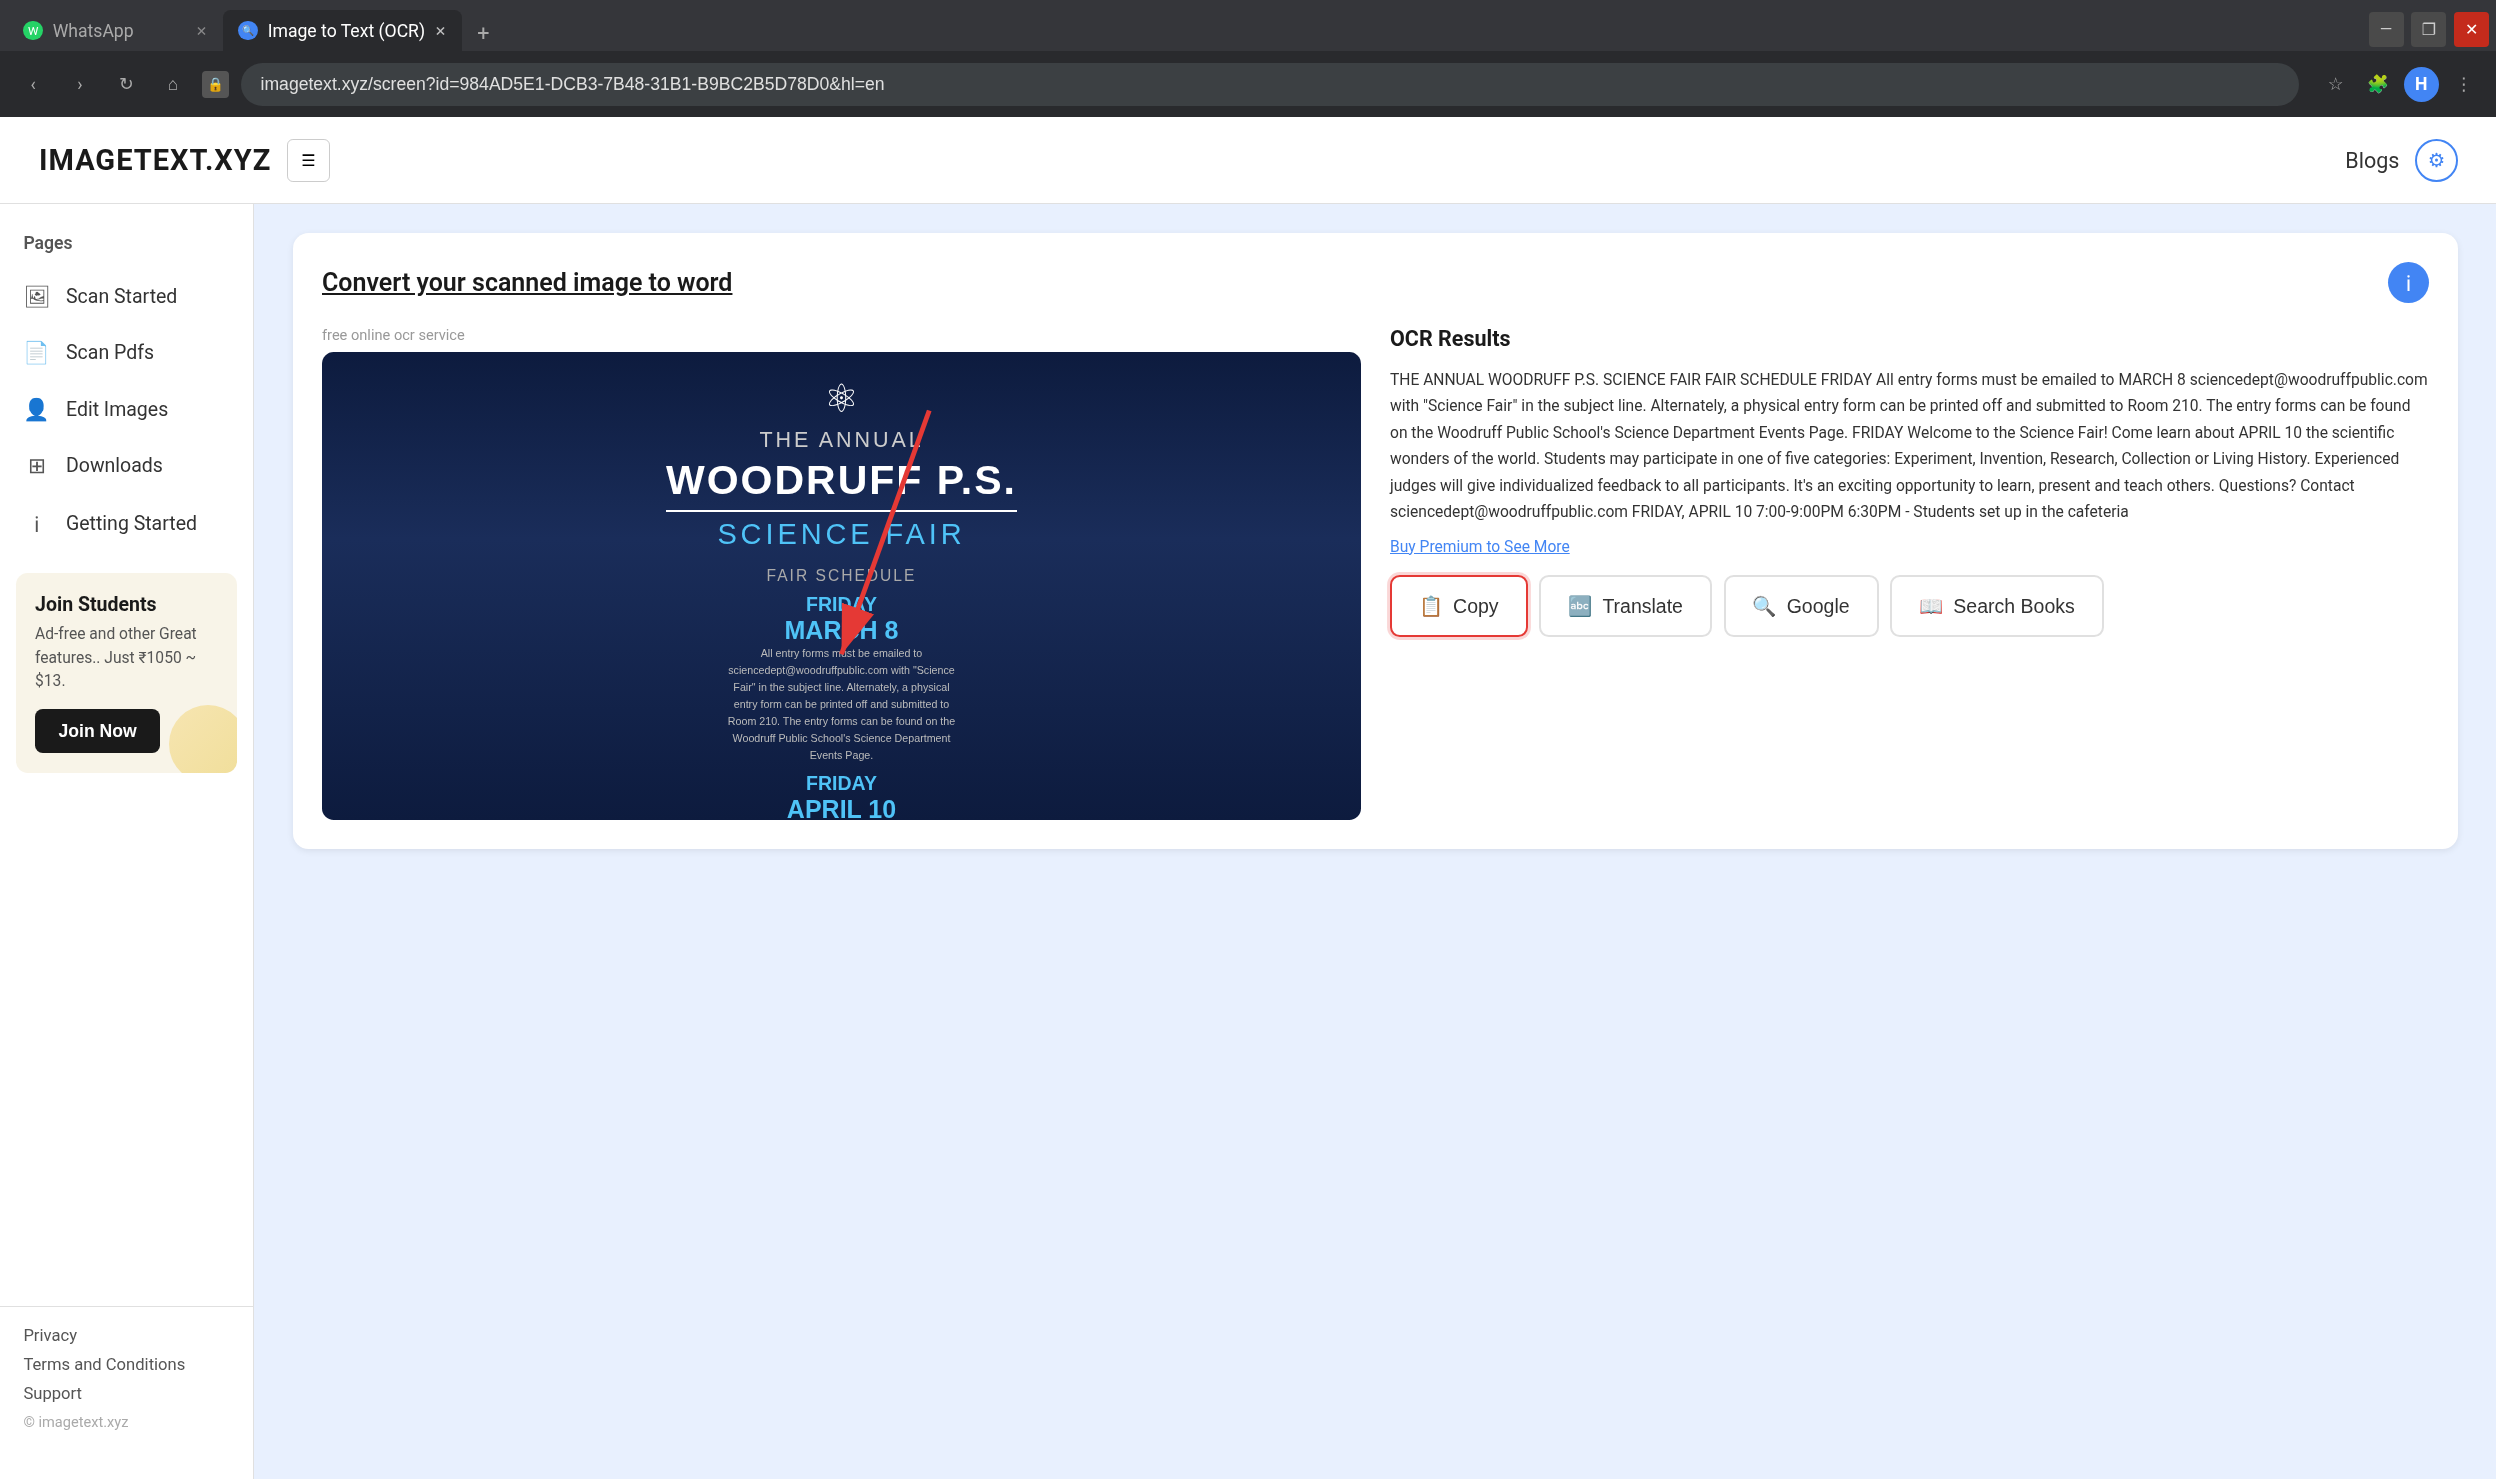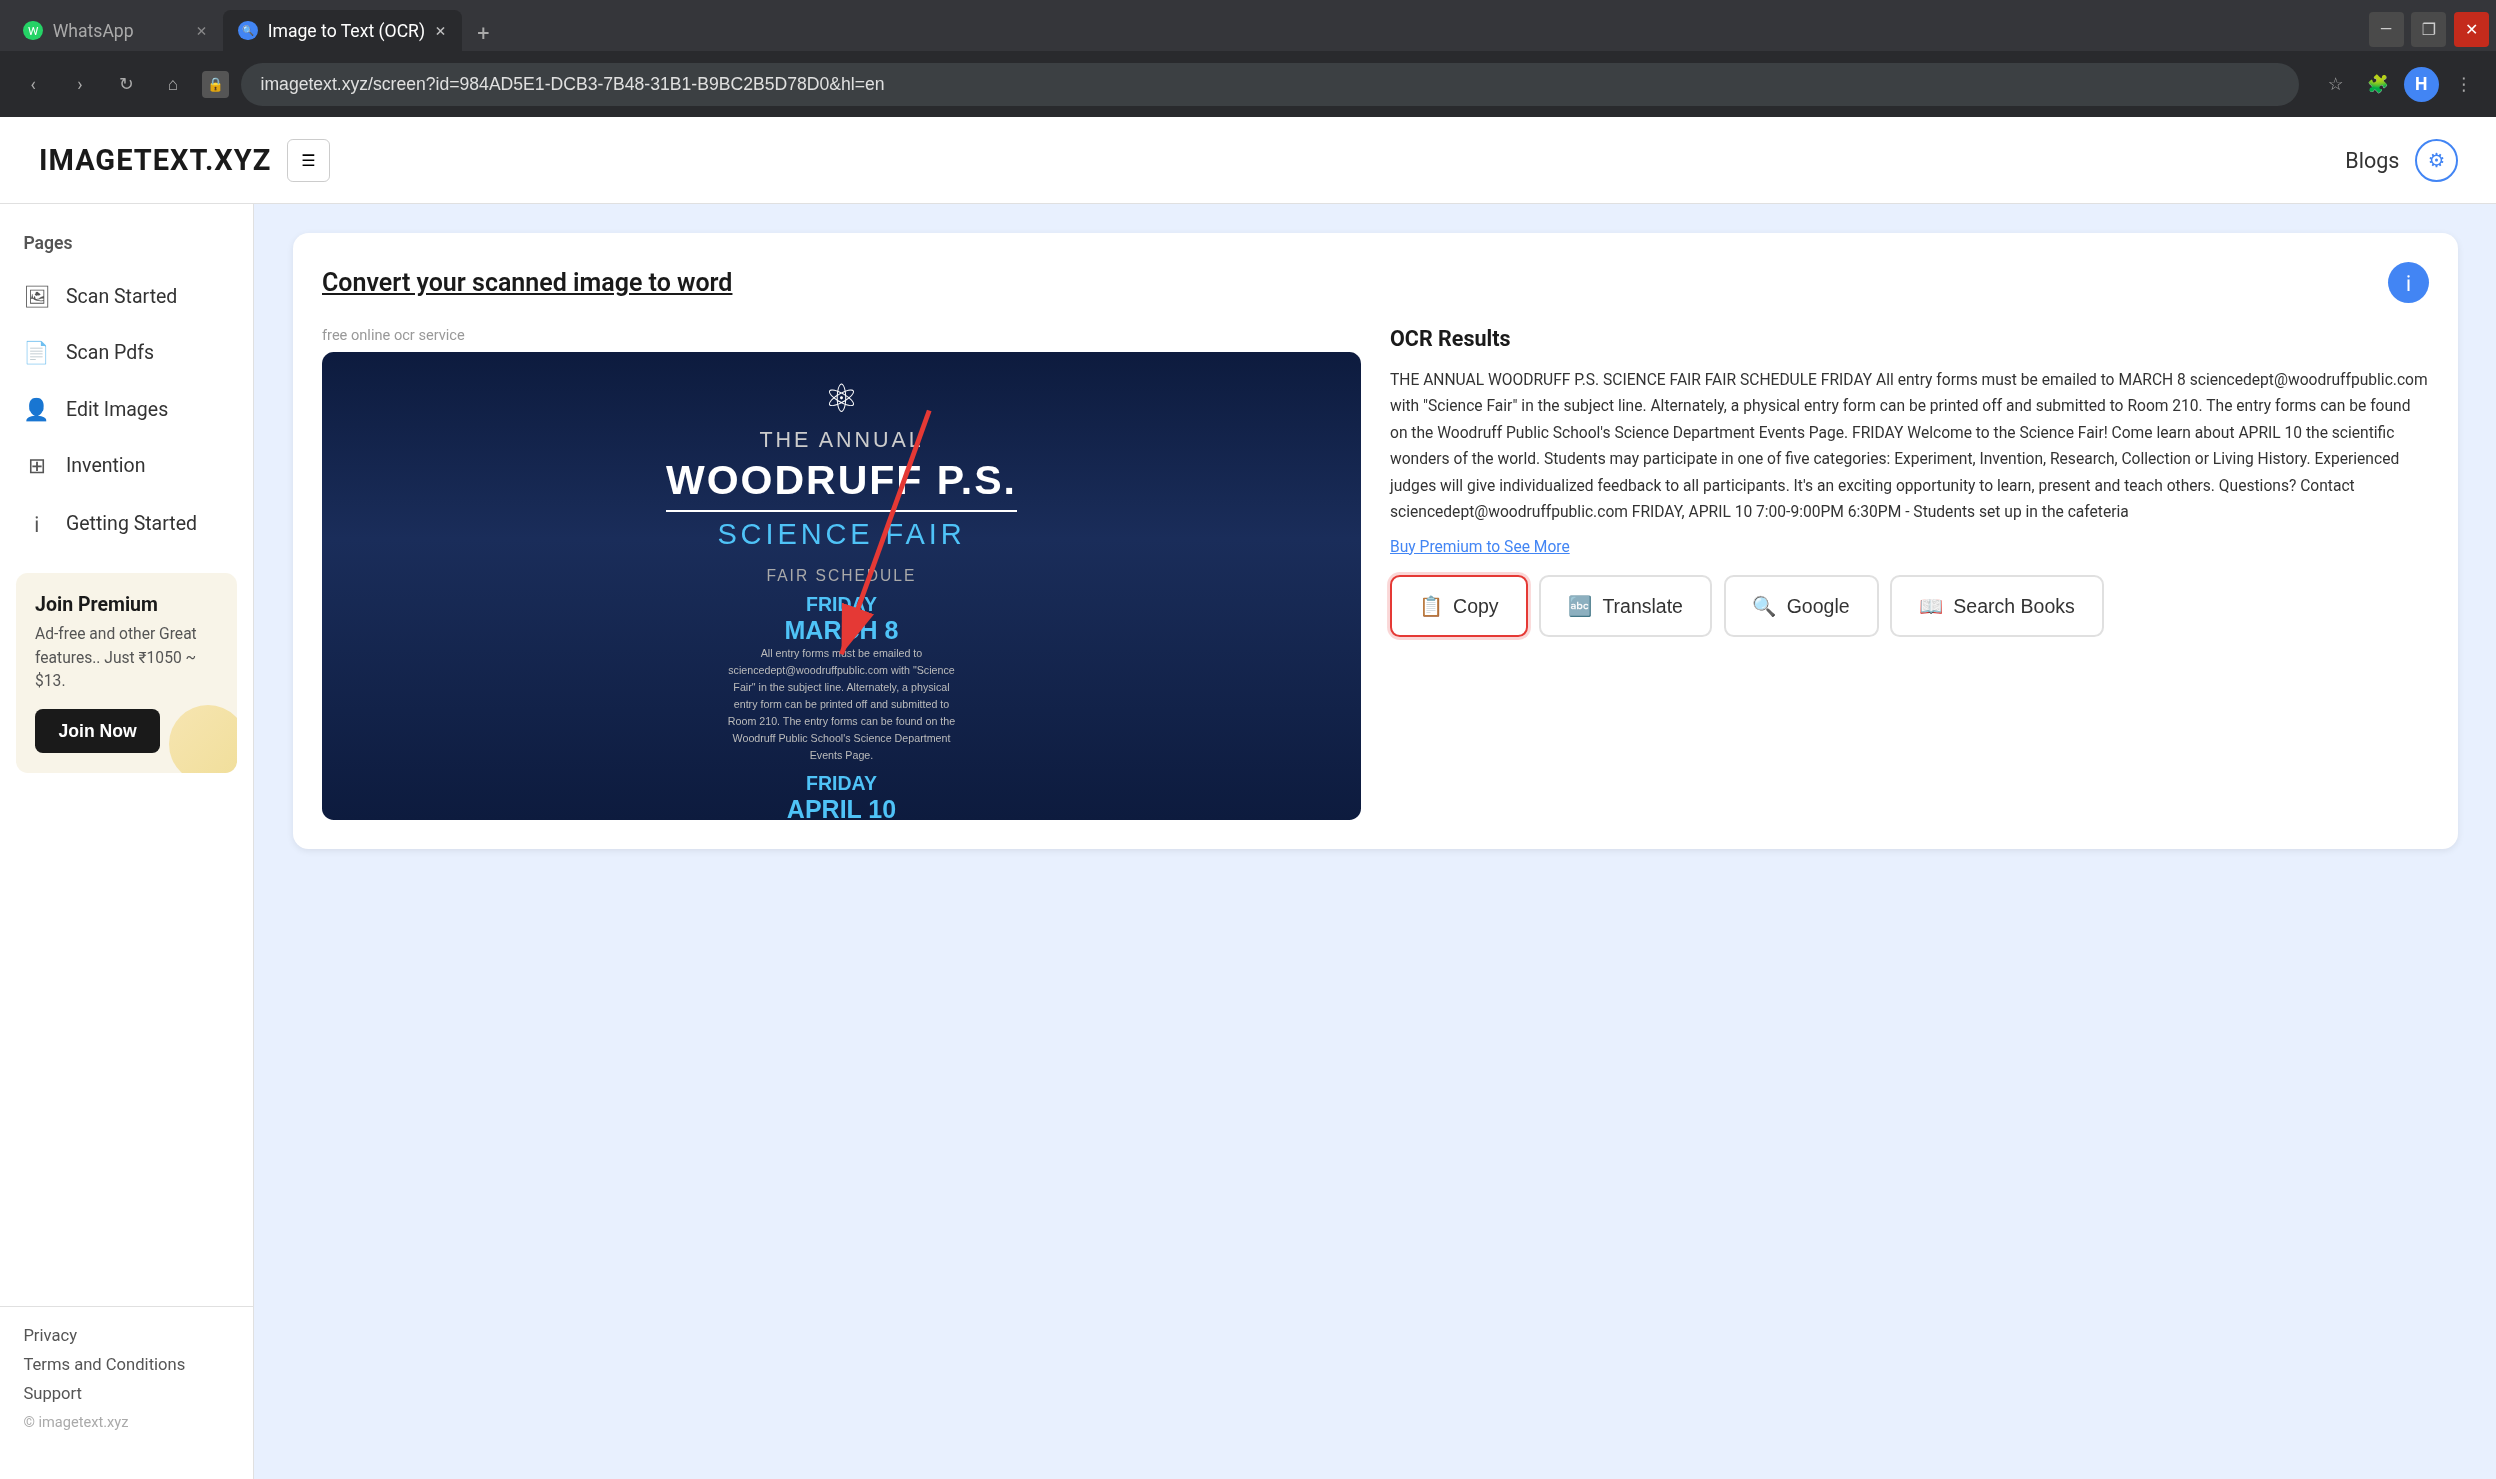--- a/index.html
+++ b/index.html
@@ -162,29 +162,29 @@
         <div class="sidebar-item">
           <span class="sidebar-icon">📄</span>
           <span>Scan Pdfs</span>
         </div>
         <div class="sidebar-item">
           <span class="sidebar-icon">👤</span>
           <span>Edit Images</span>
         </div>
         <div class="sidebar-item">
           <span class="sidebar-icon">⊞</span>
-          <span>Invention</span>
+          <span>Downloads</span>
         </div>
         <div class="sidebar-item">
           <span class="sidebar-icon">ℹ</span>
           <span>Getting Started</span>
         </div>
 
         <div class="premium-box">
-          <div class="premium-title">Join Premium</div>
+          <div class="premium-title">Join Students</div>
           <div class="premium-desc">Ad-free and other Great features.. Just ₹1050 ~ $13.</div>
           <button class="join-btn">Join Now</button>
           <div class="premium-decoration"></div>
         </div>
 
         <div class="sidebar-footer">
           <a>Privacy</a>
           <a>Terms and Conditions</a>
           <a>Support</a>
           <div class="copyright">© imagetext.xyz</div>

